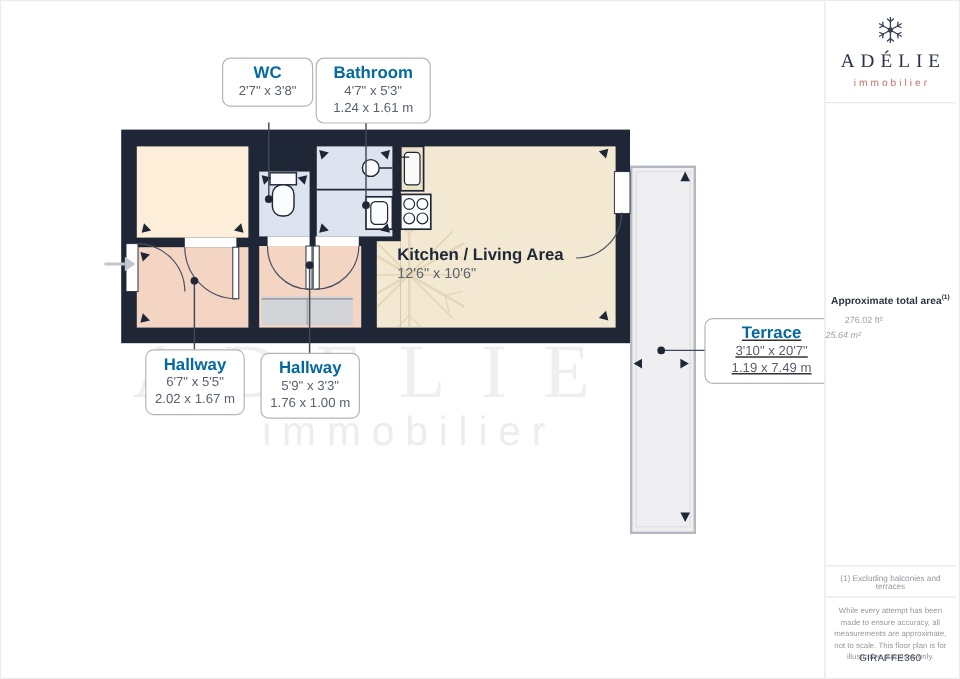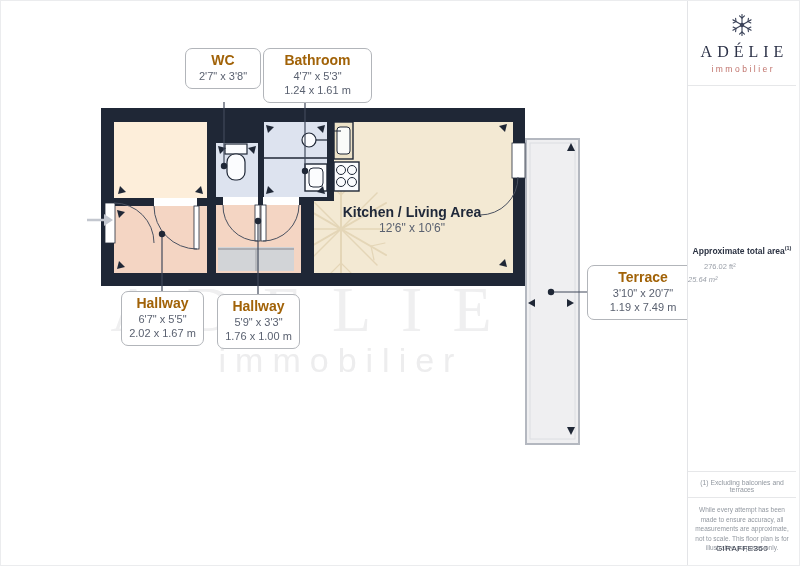--- a/index.html
+++ b/index.html
@@ -19,24 +19,24 @@
     font-family:"Liberation Sans",sans-serif;font-size:34px;letter-spacing:9px;
     color:#ededee;white-space:nowrap;user-select:none;
   }
   
   svg.plan{position:absolute;left:0;top:0;}
   
   .room-label{
     position:absolute;background:#ffffff;border:1.5px solid #b2b5ba;border-radius:7px;
     text-align:center;padding:3px 4px 5px 4px;z-index:5;box-sizing:border-box;
   }
-  .rl-title{font-size:14px;font-weight:bold;color:#a16207;line-height:17px;}
+  .rl-title{font-size:14px;font-weight:bold;color:#0369a1;line-height:17px;}
   .rl-dim{font-size:11px;color:#5a6170;line-height:14px;}
   .kitchen-label{
-    position:absolute;left:330px;top:202px;width:162px;text-align:center;z-index:4;
+    position:absolute;left:330px;top:202px;width:162px;z-index:4;
   }
   .kl-title{font-size:14px;font-weight:bold;color:#20293a;line-height:18px;}
   .kl-dim{font-size:12px;color:#5a6170;line-height:15px;}
   
   .panel{
     position:absolute;left:686px;top:0;width:108px;height:566px;background:#ffffff;
     border-left:1px solid #e3e4e7;z-index:6;
   }
   .panel .divider{position:absolute;left:0;width:108px;height:0;border-top:1px solid #e6e7e9;}
   .logo-flake{position:absolute;left:42px;top:12px;width:24px;height:24px;}
@@ -213,39 +213,39 @@
       <circle cx="257" cy="220" r="3.2"></circle>
       <circle cx="550" cy="291" r="3.2"></circle>
     </g>
   </svg>
 
   <div class="room-label" style="left:184px;top:47px;width:76px;">
     <div class="rl-title">WC</div>
     <div class="rl-dim">2'7" x 3'8"</div>
   </div>
 
-  <div class="room-label" style="left:262px;top:47px;width:109px;">
+  <div class="room-label" style="left:262px;top:47px;width:96px;">
     <div class="rl-title">Bathroom</div>
     <div class="rl-dim">4'7" x 5'3"</div>
     <div class="rl-dim">1.24 x 1.61 m</div>
   </div>
 
   <div class="room-label" style="left:120px;top:290px;width:83px;">
     <div class="rl-title">Hallway</div>
     <div class="rl-dim">6'7" x 5'5"</div>
     <div class="rl-dim">2.02 x 1.67 m</div>
   </div>
 
   <div class="room-label" style="left:216px;top:293px;width:83px;">
     <div class="rl-title">Hallway</div>
     <div class="rl-dim">5'9" x 3'3"</div>
     <div class="rl-dim">1.76 x 1.00 m</div>
   </div>
 
-  <div class="room-label" style="left:586px;top:264px;width:112px;">
+  <div class="room-label" style="left:586px;top:264px;width:112px;text-decoration:underline;">
     <div class="rl-title">Terrace</div>
     <div class="rl-dim">3'10" x 20'7"</div>
     <div class="rl-dim">1.19 x 7.49 m</div>
   </div>
 
   <div class="kitchen-label">
     <div class="kl-title">Kitchen / Living Area</div>
     <div class="kl-dim">12'6" x 10'6"</div>
   </div>
 

